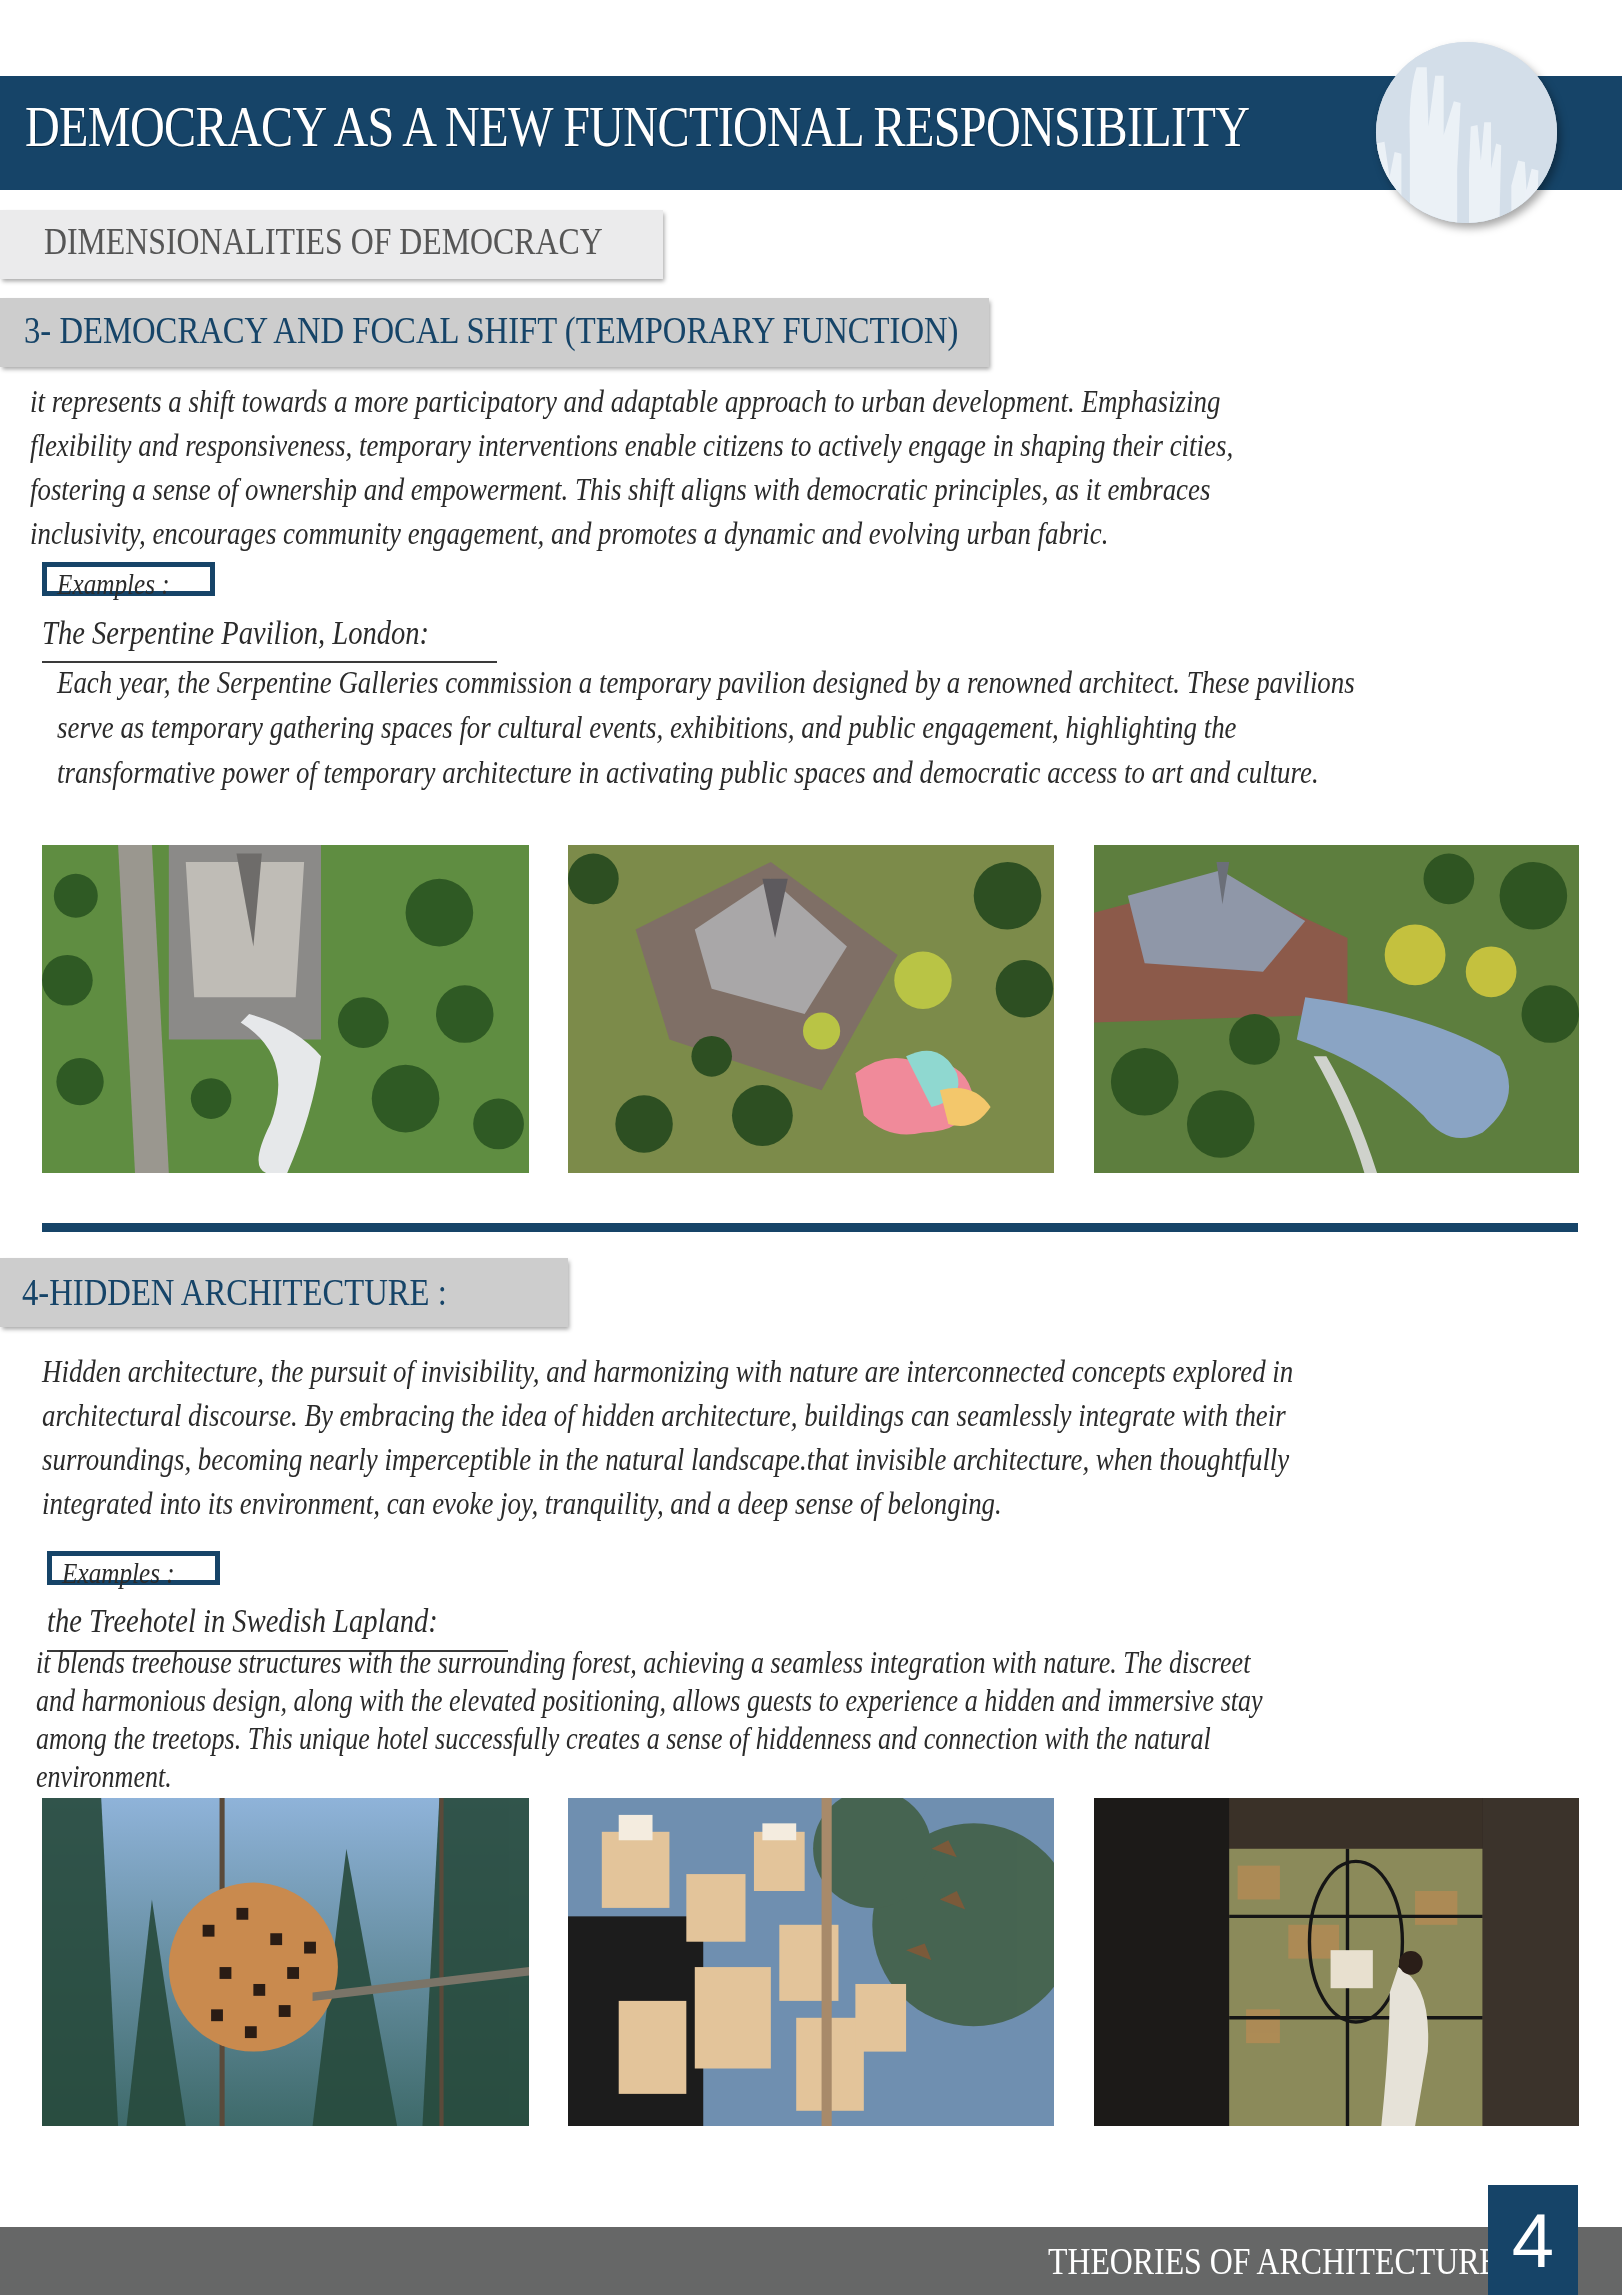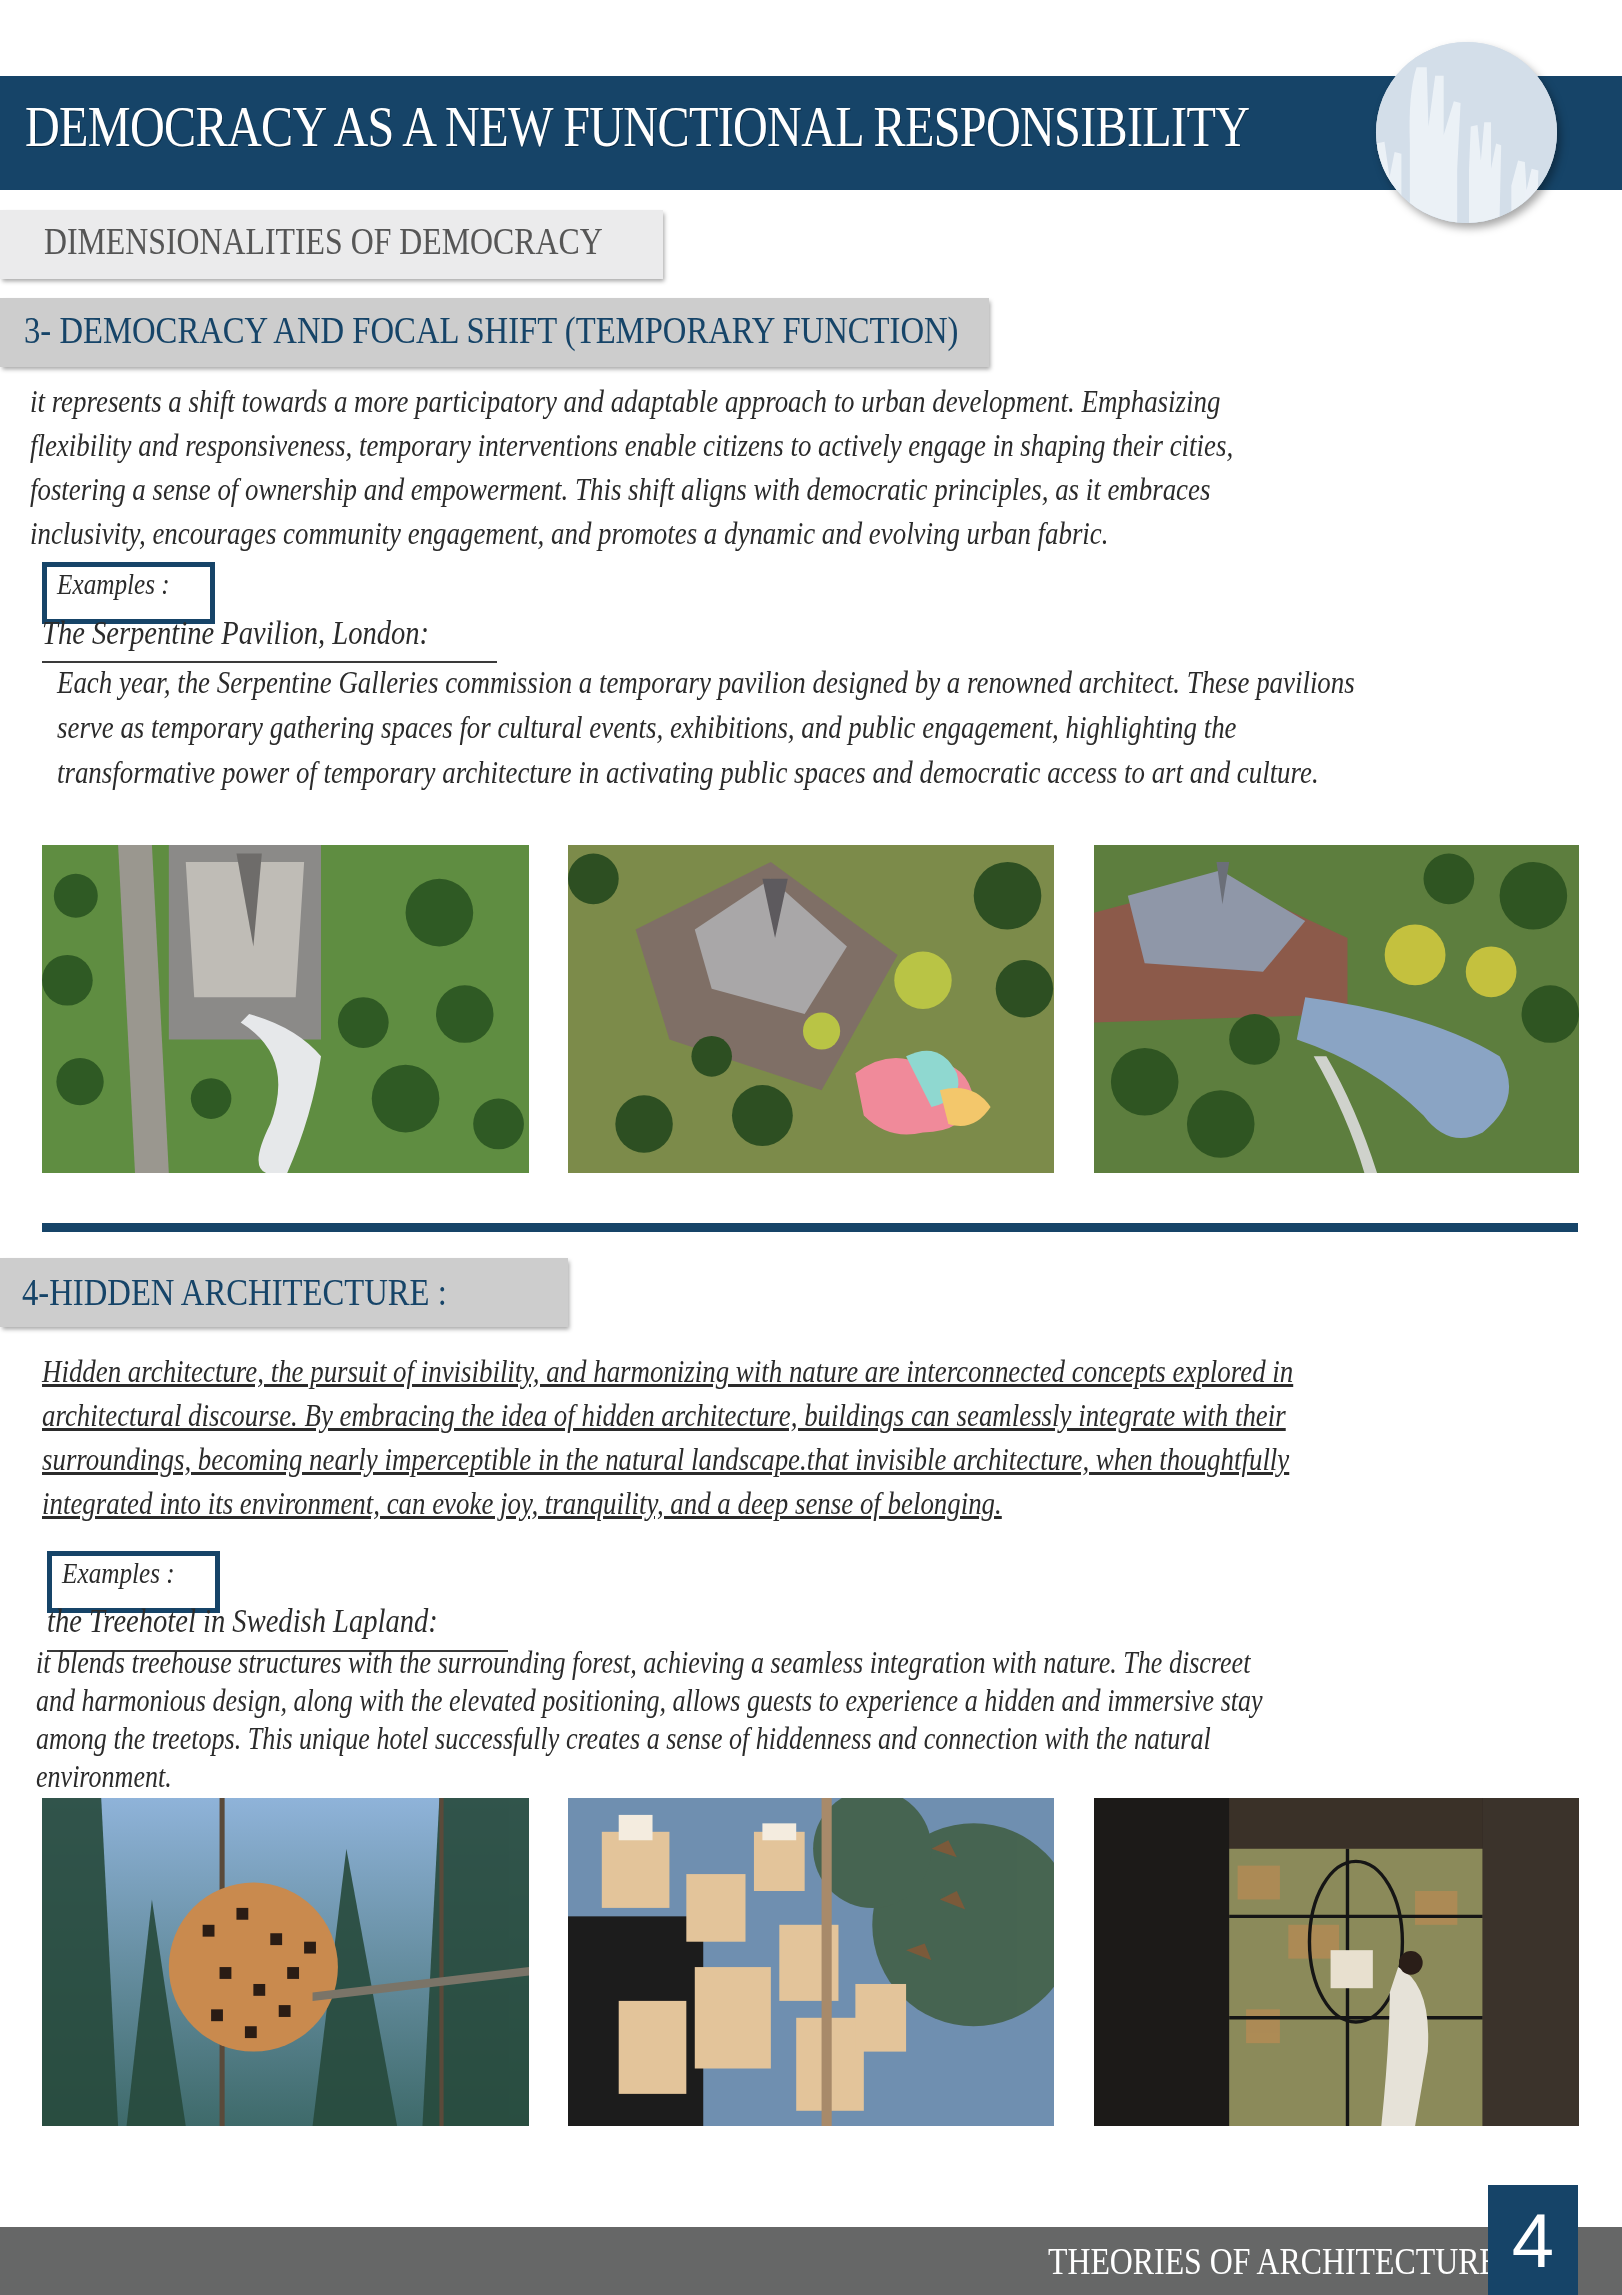--- a/index.html
+++ b/index.html
@@ -58,29 +58,29 @@
   
   .para { white-space: nowrap; }
   .para .line {
     display: block; font-style: italic; font-size: 32px; color: #2b2b2b;
     transform: scaleX(0.84); transform-origin: left center; white-space: nowrap;
   }
   .p1 { left: 30px; top: 379px; }
   .p1 .line { height: 44px; line-height: 44px; }
   .p2 { left: 42px; top: 660px; margin-left: 15px; }
   .p2 .line { height: 45px; line-height: 45px; }
-  .p3 { left: 42px; top: 1349px; text-decoration: underline; }
+  .p3 { left: 42px; top: 1349px; }
   .p3 .line { height: 44px; line-height: 44px; }
   .p4 { left: 36px; top: 1644px; }
   .p4 .line { height: 38px; line-height: 38px; font-size: 31px; }
 
   
   .examples-box {
     border: 5px solid #164468; background: #ffffff;
-    box-sizing: border-box; height: 62px;
+    box-sizing: border-box; height: 34px;
   }
   .examples-box span {
     display: block; font-style: italic; font-size: 30px; line-height: 34px;
     color: #2b2b2b; padding-left: 12px; white-space: nowrap;
     transform: scaleX(0.84); transform-origin: left center;
   }
   .ex1 { left: 42px; top: 562px; width: 173px; }
   .ex2 { left: 47px; top: 1551px; width: 173px; }
 
   .example-title {

